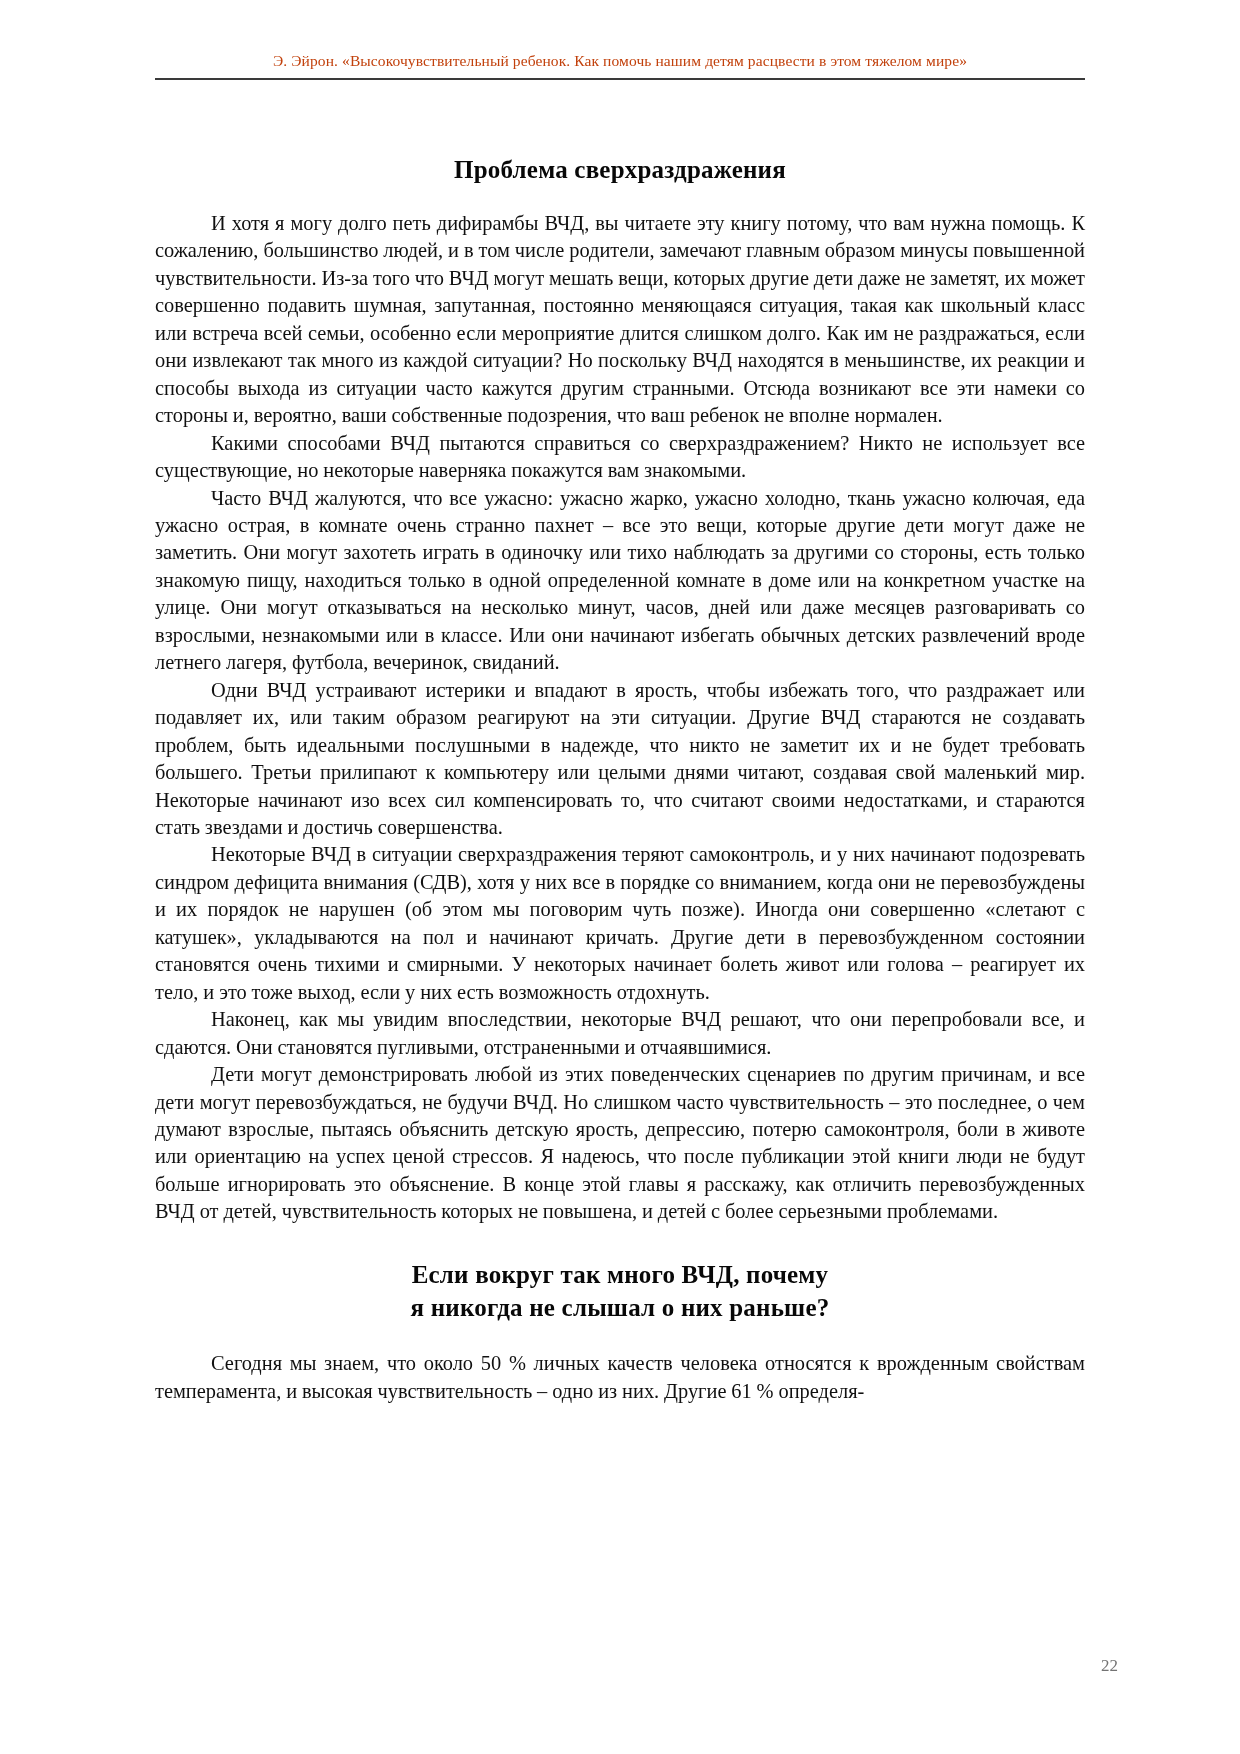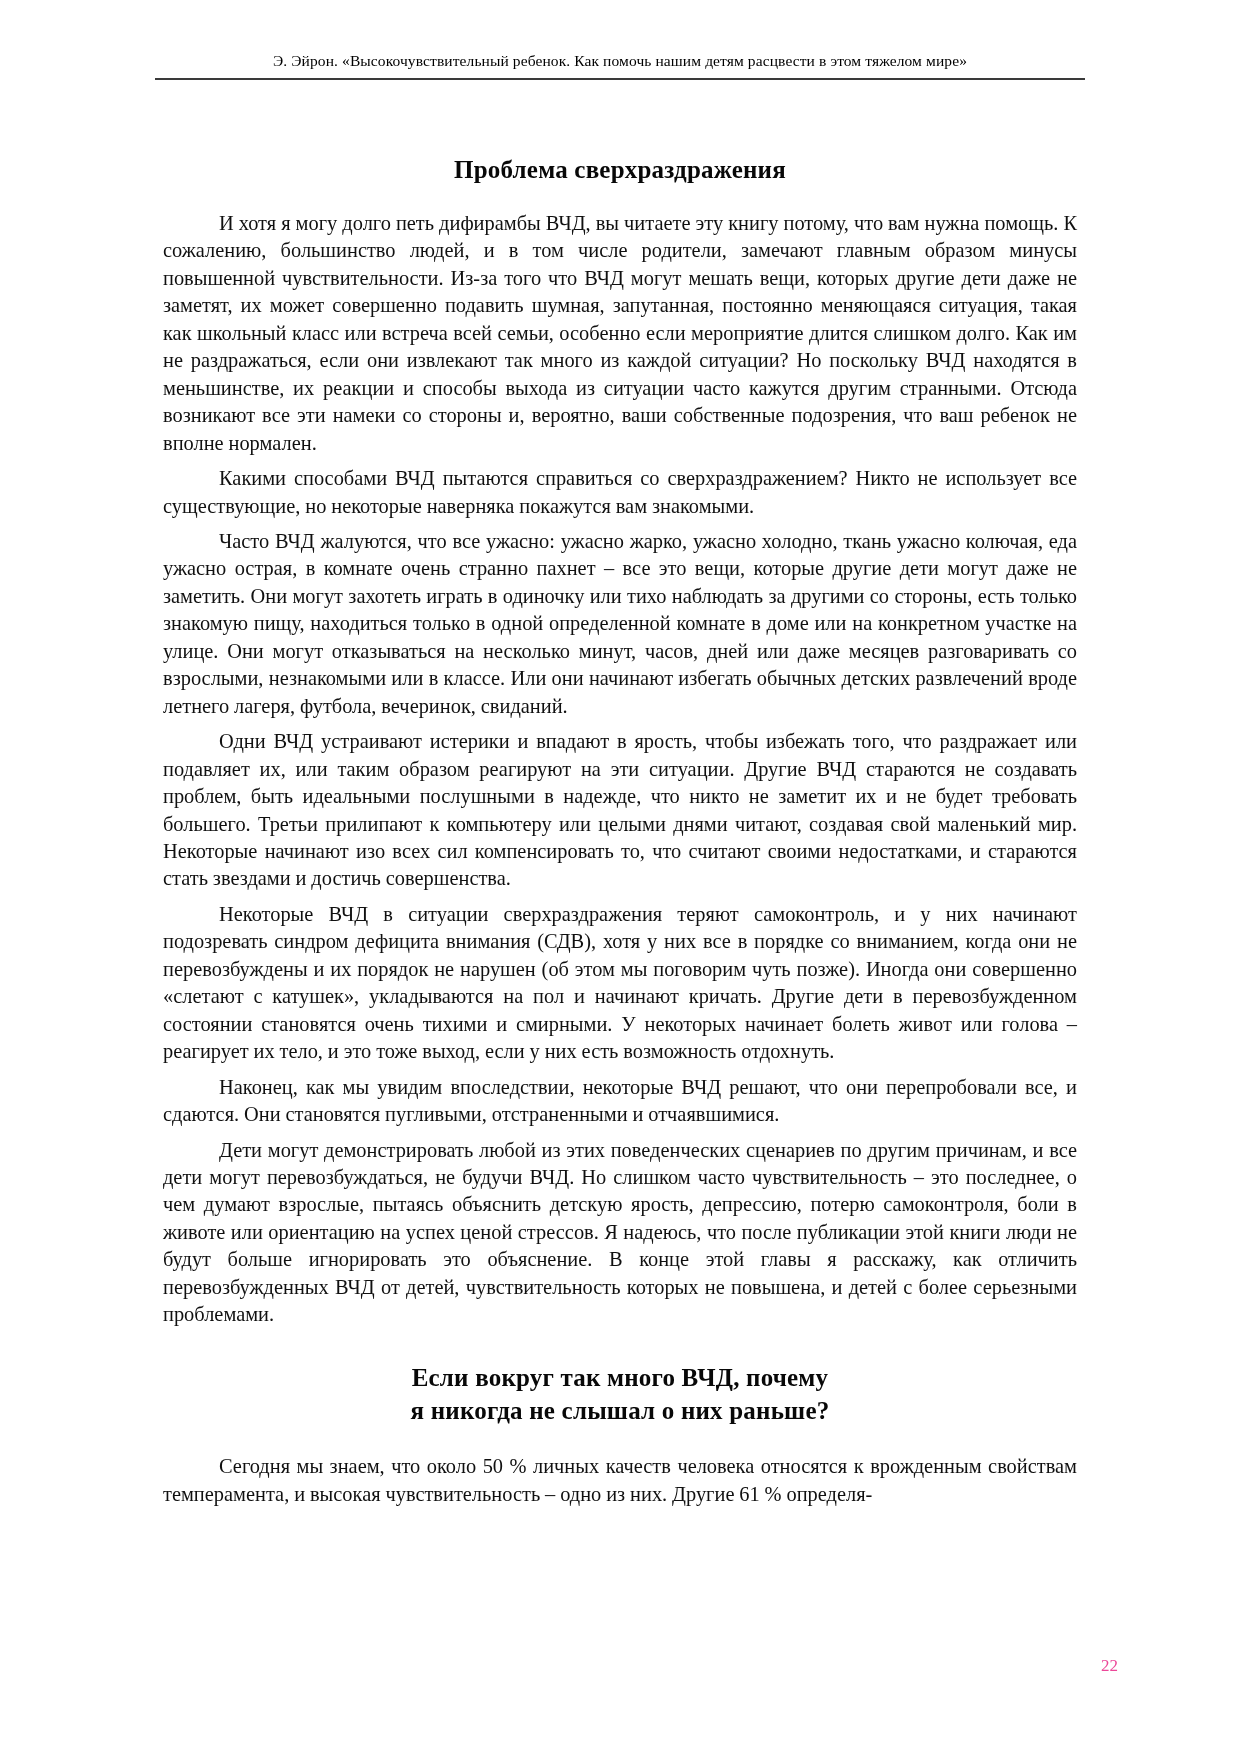--- a/index.html
+++ b/index.html
@@ -19,21 +19,21 @@
   }
   
   .running-head {
     position: absolute;
     top: 52px;
     left: 155px;
     width: 930px;
     text-align: center;
     font-size: 15.5px;
     letter-spacing: 0.1px;
-    color: #000000;
+    color: #c2410c;
     white-space: nowrap;
     font-family: "Liberation Serif", "DejaVu Serif", serif;
   }
   .head-rule {
     position: absolute;
     top: 78px;
     left: 155px;
     width: 930px;
     height: 2px;
     background: #3a3a3a;
@@ -63,34 +63,34 @@
     letter-spacing: 0.2px;
     color: #080808;
     font-family: "Liberation Serif", "DejaVu Serif", serif;
   }
   p.body {
     font-size: 20.4px;
     line-height: 27.45px;
     text-align: justify;
     text-align-last: left;
     text-indent: 56px;
-    margin: 8px;
+    margin: 0;
     color: #101010;
     hyphens: none;
     word-spacing: -0.2px;
   }
   p.after-head {
     margin-top: 26px;
   }
   .page-number {
     position: absolute;
     right: 122px;
     bottom: 78px;
     font-size: 17px;
-    color: #ec4899;
+    color: #737373;
     font-family: "Liberation Serif", "DejaVu Serif", serif;
   }
 </style>
 </head>
 <body>
 
 <div class="page">
 
   <div class="running-head">Э.  Эйрон.  «Высокочувствительный ребенок. Как помочь нашим детям расцвести в этом тяжелом мире»</div>
   <div class="head-rule"></div>

